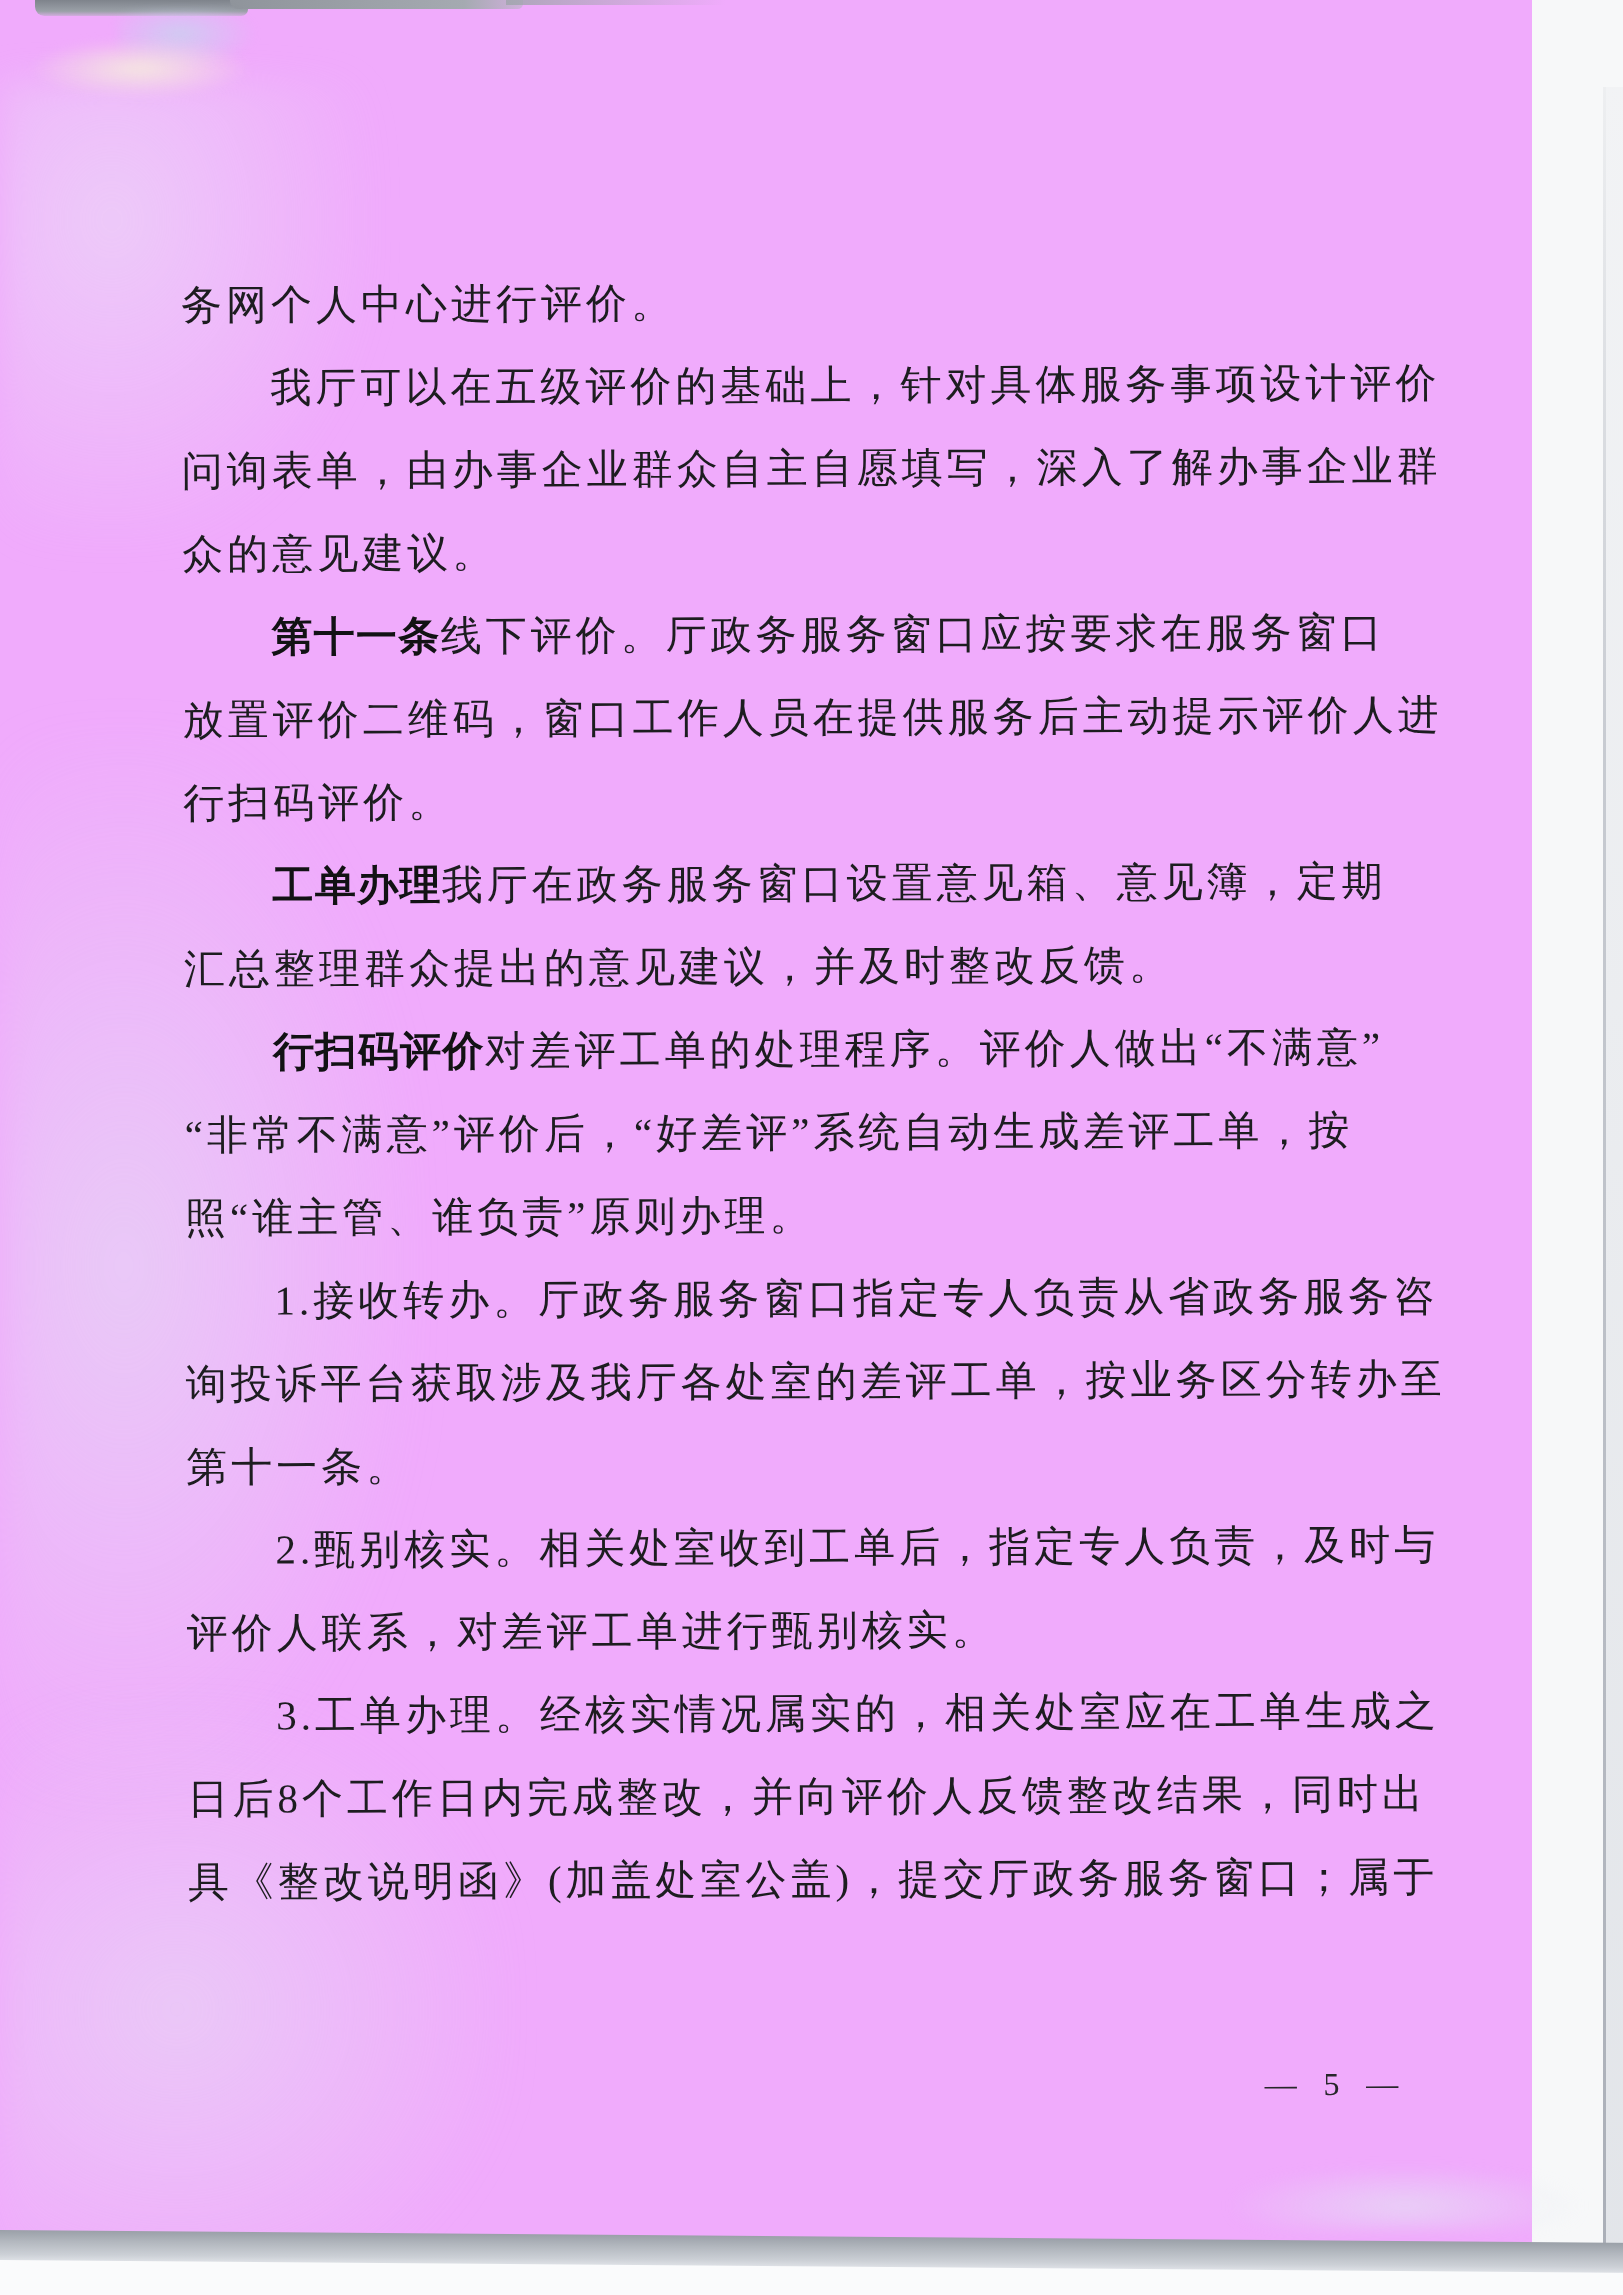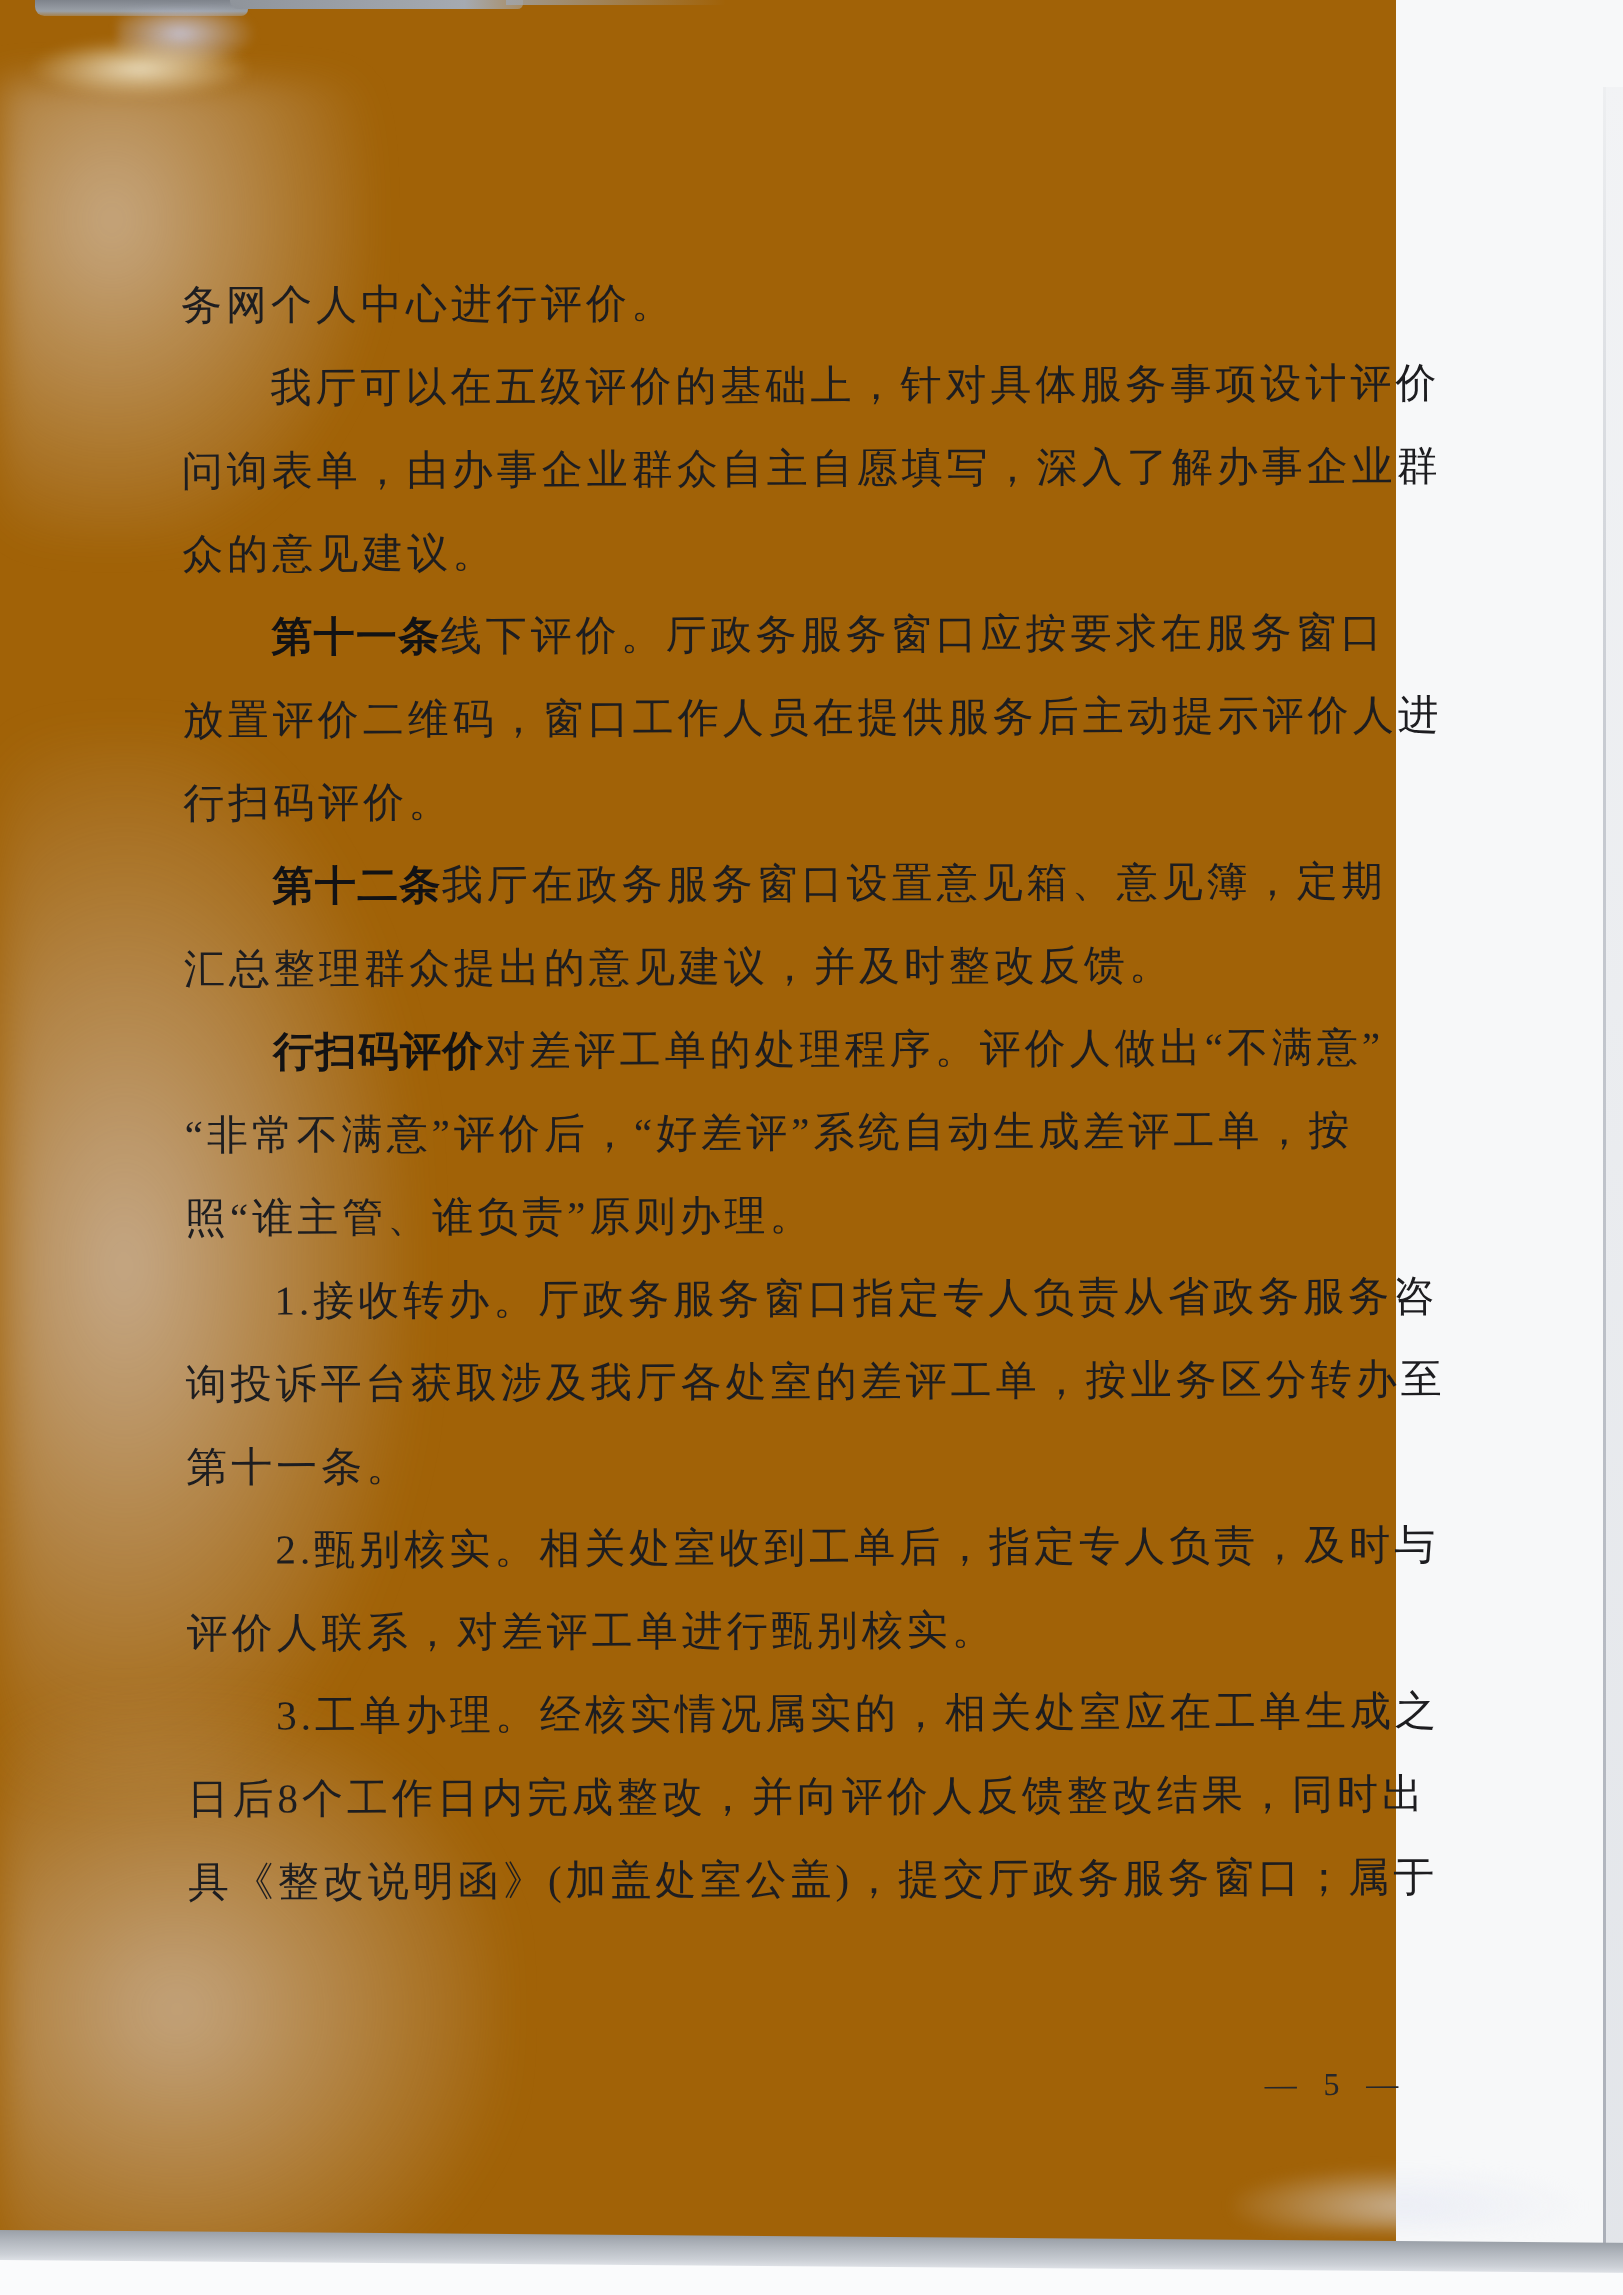--- a/index.html
+++ b/index.html
@@ -6,23 +6,23 @@
     margin: 0;
     padding: 0;
     width: 1624px;
     height: 2295px;
     overflow: hidden;
     background: #f7f8f9;
   }
   .scan-root {
     position: absolute;
     left: 0; top: 0;
-    width: 1396px;
+    width: 1532px;
     height: 2295px;
-    background: #a16207;
+    background: #f0abfc;
   }
   .artifact { position: absolute; pointer-events: none; }
 
   
   .top-smudge-1 {
     left: 35px; top: 0; width: 213px; height: 16px;
     background: linear-gradient(to bottom, #7e838b, #9aa0a7 70%, rgba(170,175,182,.4));
     border-radius: 0 0 6.7px 9.3px;
   }
   .top-smudge-2 {
@@ -156,21 +156,21 @@
 
   <div class="doc-rotated">
     <div class="body-text">
       <div class="line"><span>务网个人中心进行评价。</span></div>
       <div class="line indent"><span>我厅可以在五级评价的基础上，针对具体服务事项设计评价</span></div>
       <div class="line"><span>问询表单，由办事企业群众自主自愿填写，深入了解办事企业群</span></div>
       <div class="line"><span>众的意见建议。</span></div>
       <div class="line indent"><span class="hd">第十一条</span><span>线下评价。厅政务服务窗口应按要求在服务窗口</span></div>
       <div class="line"><span>放置评价二维码，窗口工作人员在提供服务后主动提示评价人进</span></div>
       <div class="line"><span>行扫码评价。</span></div>
-      <div class="line indent"><span class="hd">第十二条</span><span>我厅在政务服务窗口设置意见箱、意见簿，定期</span></div>
+      <div class="line indent"><span class="hd">工单办理</span><span>我厅在政务服务窗口设置意见箱、意见簿，定期</span></div>
       <div class="line"><span>汇总整理群众提出的意见建议，并及时整改反馈。</span></div>
       <div class="line indent"><span class="hd">行扫码评价</span><span>对差评工单的处理程序。评价人做出“不满意”</span></div>
       <div class="line"><span>“非常不满意”评价后，“好差评”系统自动生成差评工单，按</span></div>
       <div class="line"><span>照“谁主管、谁负责”原则办理。</span></div>
       <div class="line indent"><span>1.接收转办。厅政务服务窗口指定专人负责从省政务服务咨</span></div>
       <div class="line"><span>询投诉平台获取涉及我厅各处室的差评工单，按业务区分转办至</span></div>
       <div class="line"><span>第十一条。</span></div>
       <div class="line indent"><span>2.甄别核实。相关处室收到工单后，指定专人负责，及时与</span></div>
       <div class="line"><span>评价人联系，对差评工单进行甄别核实。</span></div>
       <div class="line indent"><span>3.工单办理。经核实情况属实的，相关处室应在工单生成之</span></div>

